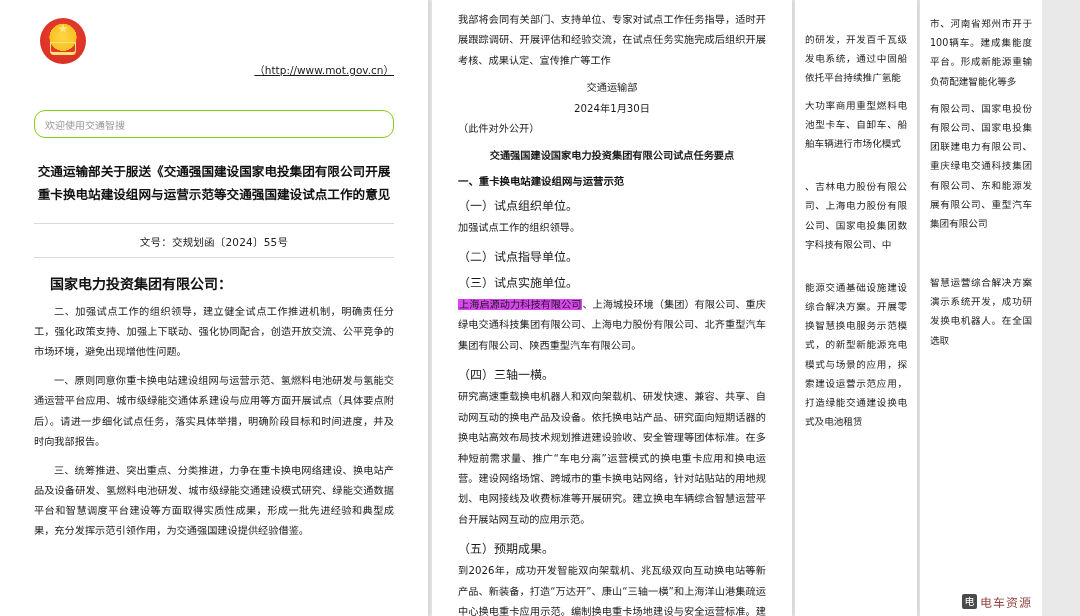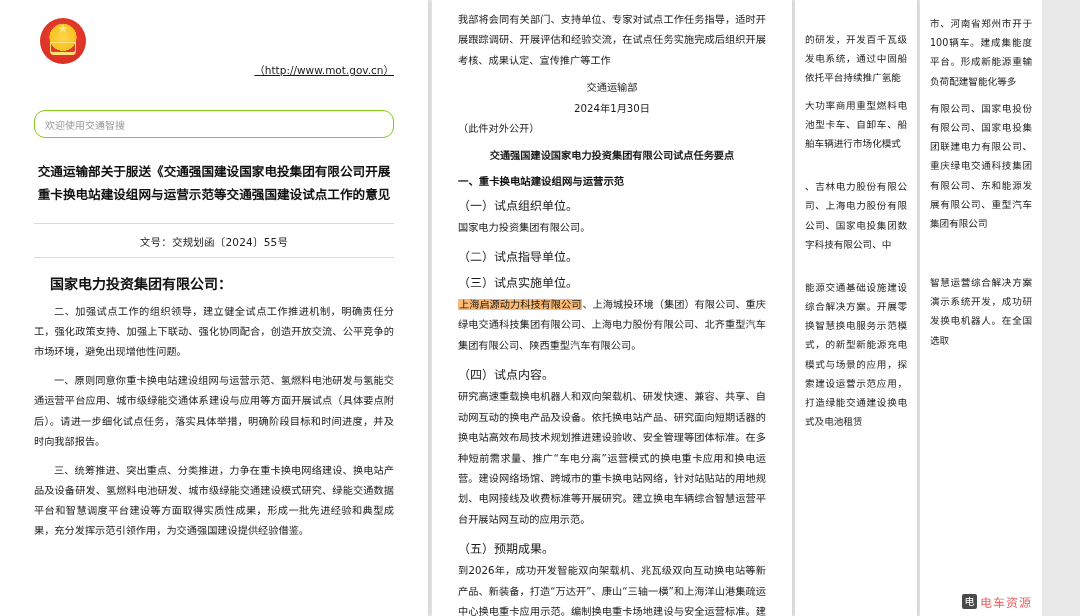--- a/index.html
+++ b/index.html
@@ -157,21 +157,21 @@
     color: #111;
     margin: 4px 0 2px 0;
   }
   .sub-head {
     font-size: 12px;
     line-height: 2.0;
     color: #1a1a1a;
     margin: 2px 0 0 0;
   }
   .hl {
-    background: #fdba74;
+    background: #d946ef;
     padding: 0 1px;
     margin-top: 32px;
   }
 
   
   .narrow-pad { padding: 14px 10px 0 10px; }
   .narrow-p {
     font-size: 9.6px;
     line-height: 2.0;
     color: #1c1c1c;
@@ -194,21 +194,21 @@
     width: 15px; height: 15px;
     background: #2b2b2b;
     color: #fff;
     font-size: 10px;
     line-height: 15px;
     text-align: center;
     border-radius: 2px;
   }
   .wm-text {
     font-size: 12px;
-    color: #ef4444;
+    color: #7f1d1d;
     letter-spacing: 1px;
   }
 
   
   .vsep { width: 3px; background: #e9e9e9; height: 616px; flex: none; }
 </style>
 </head>
 <body>
 
 <div id="page">
@@ -250,30 +250,30 @@
       <div class="mid-center">交通运输部</div>
       <div class="mid-center">2024年1月30日</div>
 
       <div class="mid-p">（此件对外公开）</div>
 
       <div class="mid-center b">交通强国建设国家电力投资集团有限公司试点任务要点</div>
 
       <div class="mid-head">一、重卡换电站建设组网与运营示范</div>
 
       <div class="sub-head">（一）试点组织单位。</div>
-      <div class="mid-p">国家电力投资集团有限公司。</div>
+      <div class="mid-p">加强试点工作的组织领导。</div>
 
       <div class="sub-head">（二）试点指导单位。</div>
 
       <div class="sub-head">（三）试点实施单位。</div>
       <div class="mid-p">
         <span class="hl">上海启源动力科技有限公司</span><span>、上海城投环境（集团）有限公司、重庆绿电交通科技集团有限公司、上海电力股份有限公司、北齐重型汽车集团有限公司、陕西重型汽车有限公司。</span>
       </div>
 
-      <div class="sub-head">（四）试点内容。</div>
+      <div class="sub-head">（四）三轴一横。</div>
       <div class="mid-p">研究高速重载换电机器人和双向架载机、研发快速、兼容、共享、自动网互动的换电产品及设备。依托换电站产品、研究面向短期话器的换电站高效布局技术规划推进建设验收、安全管理等团体标准。在多种短前需求量、推广“车电分离”运营模式的换电重卡应用和换电运营。建设网络场馆、跨城市的重卡换电站网络，针对站贴站的用地规划、电网接线及收费标准等开展研究。建立换电车辆综合智慧运营平台开展站网互动的应用示范。</div>
 
       <div class="sub-head">（五）预期成果。</div>
       <div class="mid-p">到2026年，成功开发智能双向架载机、兆瓦级双向互动换电站等新产品、新装备，打造“万达开”、康山“三轴一横”和上海洋山港集疏运中心换电重卡应用示范。编制换电重卡场地建设与安全运营标准。建成“甘肃—内蒙古—山西—河北”千公里级重卡换电运营示范干线换电网络，累计在全国范围内推广换电重卡不少于20000辆，建成换电车辆、换电站、电池、电网厂的协同的同效智平化网络。建设换电站综合参与互动机制的技术标准，成立打造至少1个站网互动示范项目。</div>
 
     </div>
   </div>
 
   <div class="vsep"></div>
 

